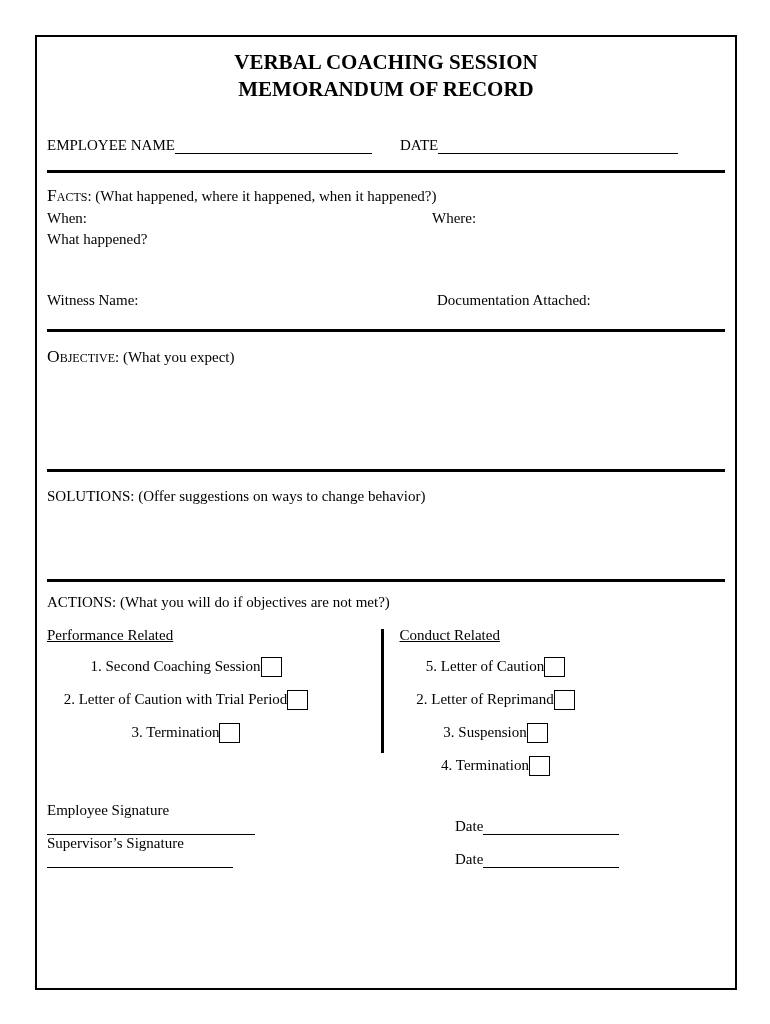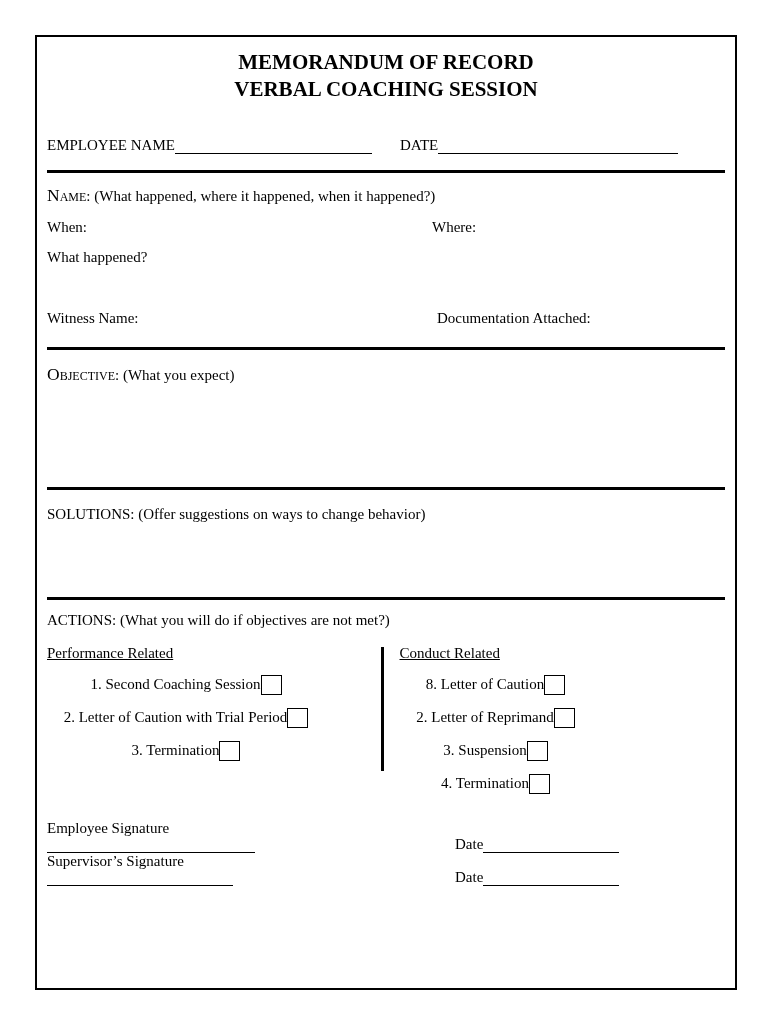--- a/index.html
+++ b/index.html
@@ -53,21 +53,21 @@
     border-top: 3px solid #000;
     margin: 0;
   }
   .rule.first { margin-top: 16px; }
   section { font-size: 15px; }
   .sc {
     font-variant: small-caps;
     font-size: 17.5px;
   }
   .sec-facts { padding: 12px 0 20px 0; }
-  .facts-row { display: flex; margin-top: 13px; }
+  .facts-row { display: flex; margin-top: 4px; }
   .facts-col-left { width: 385px; }
   .witness-row { margin-top: 44px; display: flex; }
   .witness-col-left { width: 390px; }
   .sec-objective { padding: 14px 0 102px 0; }
   .sec-solutions { padding: 16px 0 74px 0; }
   .sec-actions { padding: 12px 0 0 0; }
   .actions-cols {
     display: flex;
     align-items: flex-start;
     margin-top: 16px;
@@ -111,37 +111,37 @@
   .sig-blank-sup { width: 186px; }
   .sig-blank-date { width: 136px; }
 </style>
 </head>
 <body>
 
 <div class="page">
   <div class="form-border">
 
     <div class="title">
+      <div>VERBAL COACHING SESSION</div>
       <div>MEMORANDUM OF RECORD</div>
-      <div>VERBAL COACHING SESSION</div>
     </div>
 
     <div class="header-row">
       <span class="label">EMPLOYEE NAME</span>
         <span class="blank w205"></span>
       <span class="gap28"></span>
       <span class="label">DATE</span>
         <span class="blank w240"></span>
     </div>
 
     <hr class="rule first">
 
     <section class="sec-facts">
       <div>
-        <span class="sc">Name</span><span>: (What happened, where it happened, when it happened?)</span>
+        <span class="sc">Facts</span><span>: (What happened, where it happened, when it happened?)</span>
       </div>
       <div class="facts-row">
         <span class="facts-col-left">When:</span>
         <span>Where:</span>
       </div>
       <div class="facts-row">
         <span>What happened?</span>
       </div>
       <div class="witness-row">
         <span class="witness-col-left">Witness Name:</span>
@@ -184,21 +184,21 @@
             <span>3.  Termination</span>
             <span class="checkbox"></span>
           </div>
         </div>
 
         <div class="v-divider"></div>
 
         <div class="col-right">
           <div class="col-heading">Conduct Related</div>
           <div class="chk-row">
-            <span>8.  Letter of Caution</span>
+            <span>5.  Letter of Caution</span>
             <span class="checkbox"></span>
           </div>
           <div class="chk-row">
             <span>2.  Letter of Reprimand</span>
             <span class="checkbox"></span>
           </div>
           <div class="chk-row">
             <span>3.  Suspension</span>
             <span class="checkbox"></span>
           </div>

